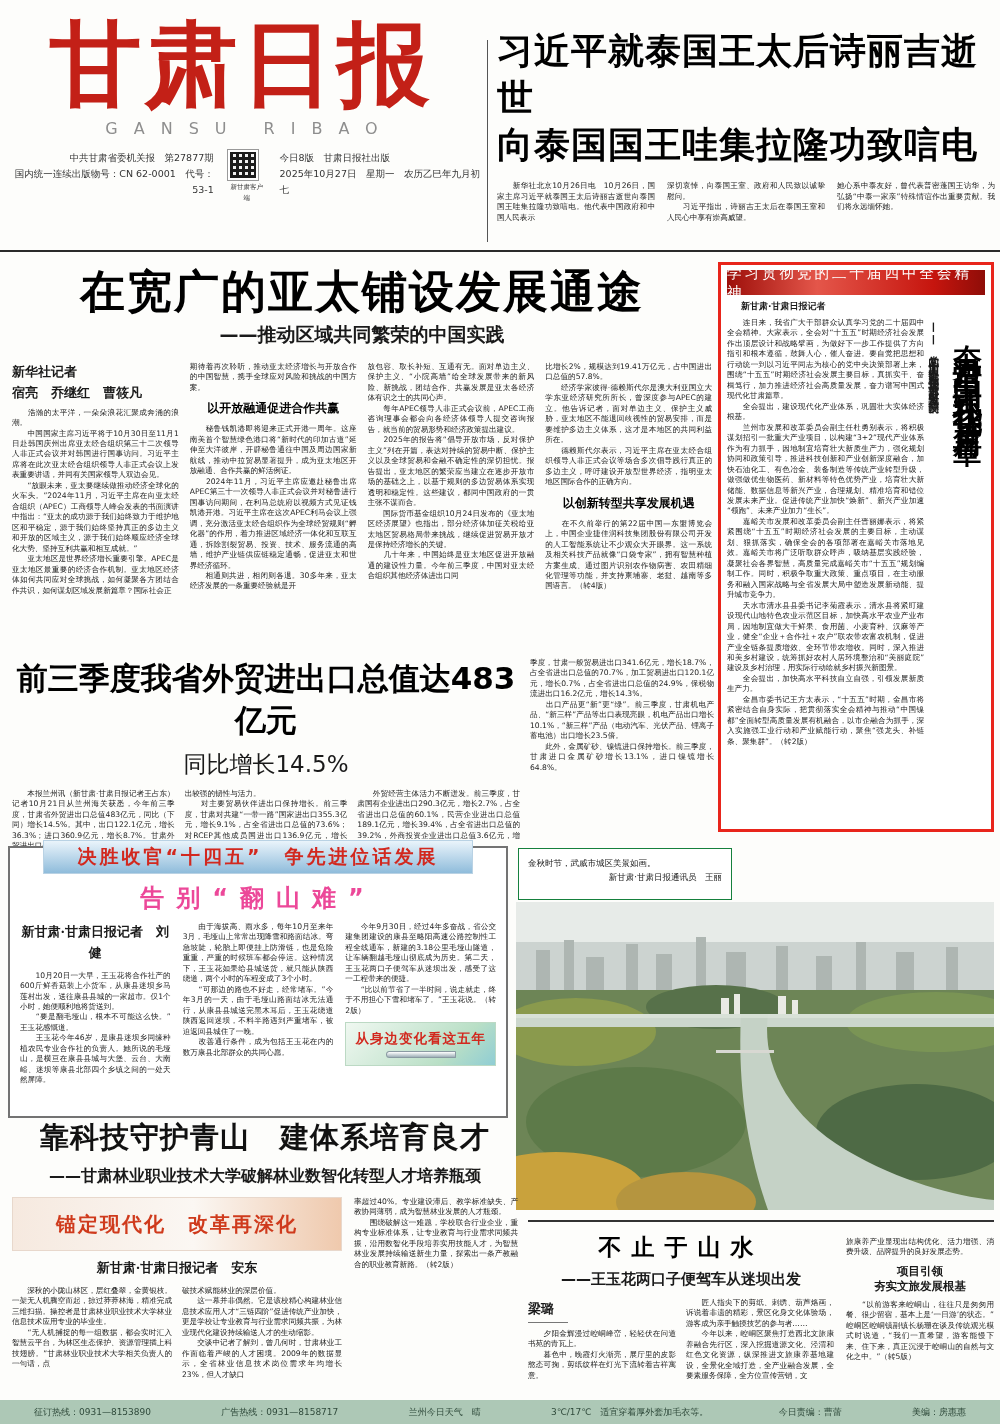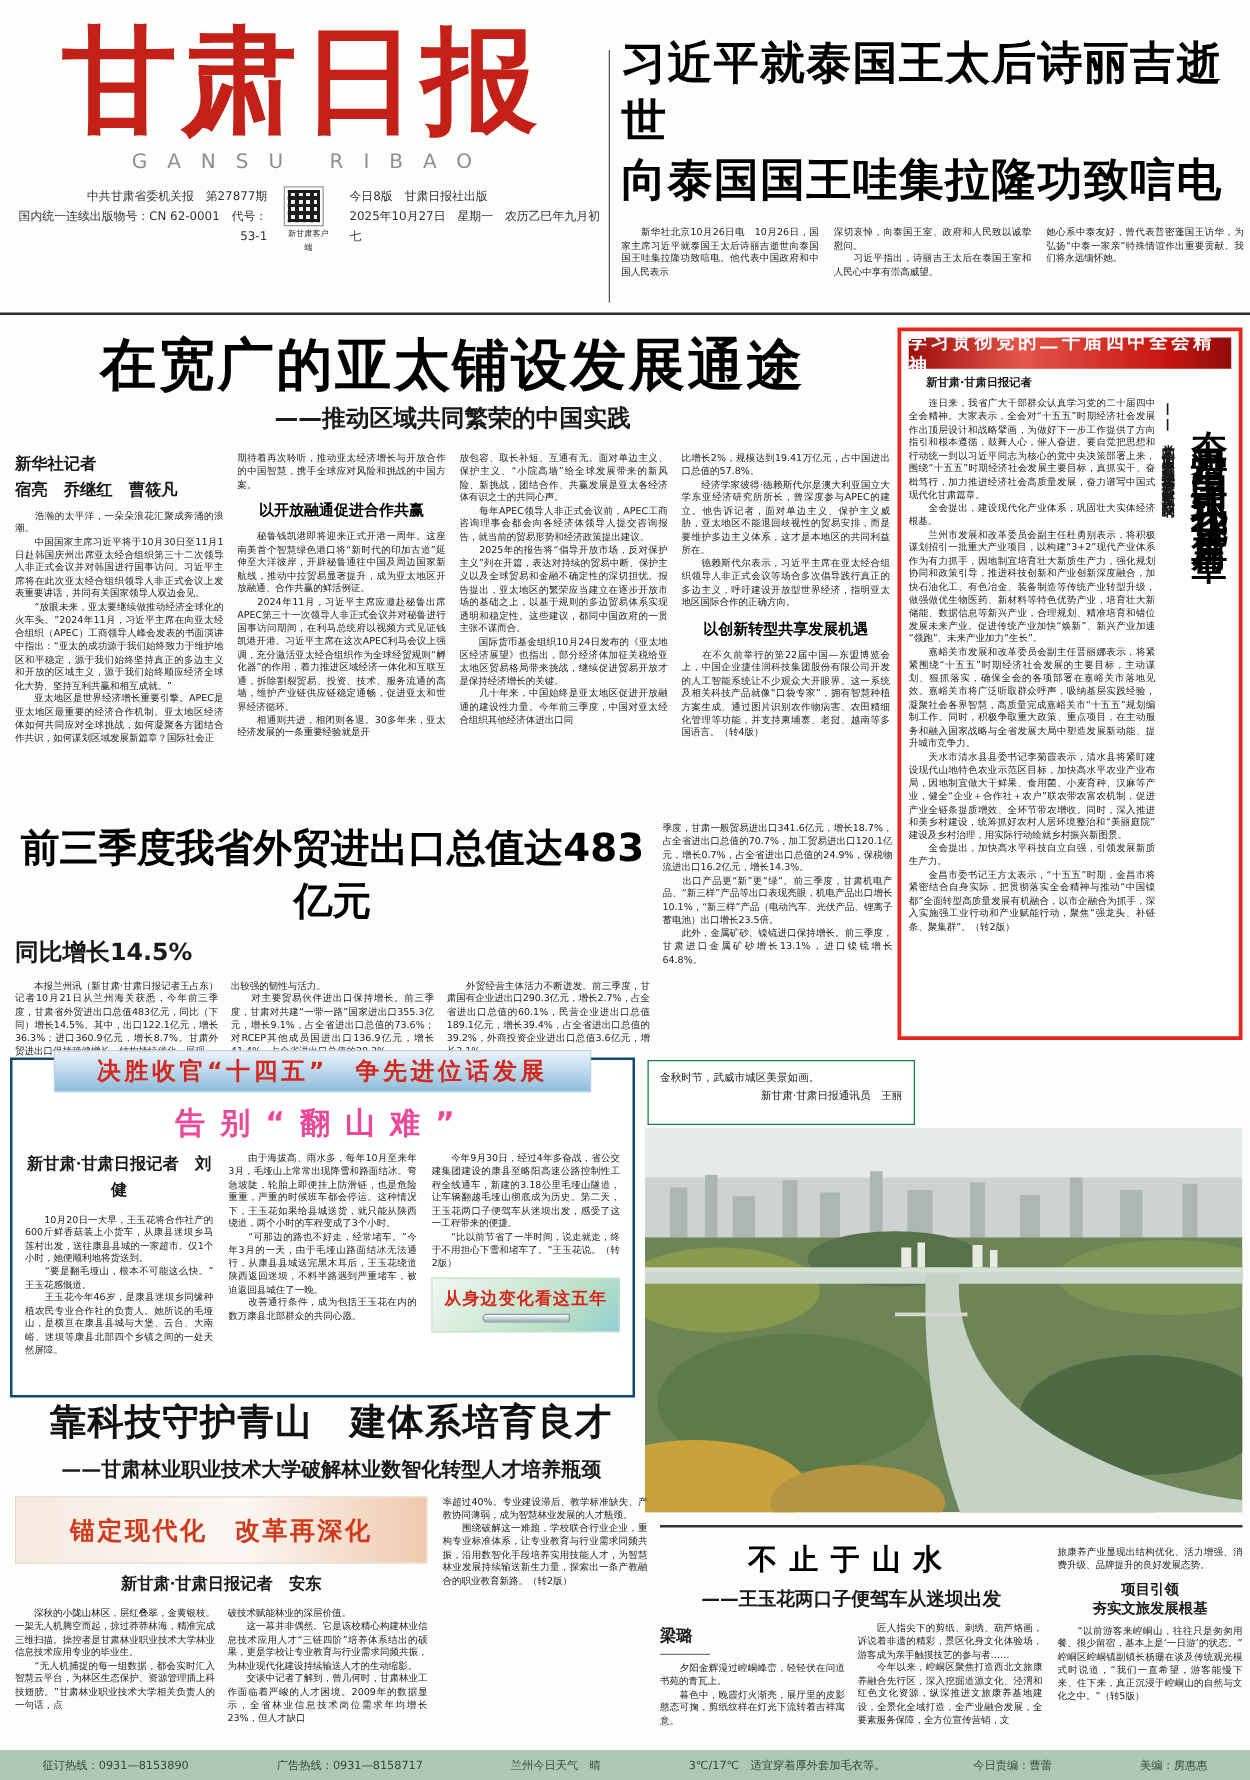--- a/index.html
+++ b/index.html
@@ -33,37 +33,37 @@
   
   .apec { left:12px; top:262px; width:700px; }
   .apec-h { font-size:45px; font-weight:900; text-align:center; letter-spacing:2px; color:#000;}
   .apec-sub { font-size:19px; font-weight:700; text-align:center; margin-top:0; }
   .apec-cols { margin-top:14px; gap:11px; height:264px; }
   .subhead { font-size:12px; font-weight:800; text-align:center; margin:7px 0; color:#000; white-space:pre-line;}
 
   
   .plenary { left:718px; top:262px; width:276px; height:570px; border:3px solid #e8251b; background:#fff; padding:5px 6px; overflow:hidden;}
   .pl-banner { height:25px; background:linear-gradient(90deg,#9d0f0a,#e4564a 35%,#c6150e 80%,#8f0d08);
-    color:#fff; font-size:14.5px; font-weight:700; letter-spacing:3px; display:flex; align-items:center; justify-content:center; margin-bottom:5px;}
+    color:#fff; font-size:14.5px; font-weight:400; letter-spacing:3px; display:flex; align-items:center; justify-content:center; margin-bottom:5px;}
   .pl-byline { font-size:9px; font-weight:700; margin:2px 0 5px 14px; }
   .pl-vblock { float:right; writing-mode:vertical-rl; height:452px; padding:4px 0 0 3px; }
   .pl-vh { font-size:29px; font-weight:900; letter-spacing:7px; line-height:1.2; color:#000;}
   .pl-vsub { font-size:10.5px; font-weight:700; letter-spacing:2px; margin-block-start:9px; }
   .pl-body { height:512px; overflow:hidden; }
 
   
   .trade { left:12px; top:658px; width:702px; display:flex; gap:10px; }
   .trade-left { width:508px; }
   .trade-h { font-size:31px; font-weight:900; text-align:center; color:#000; }
-  .trade-sub { font-size:19px; font-weight:700; margin:7px 0 9px; }
+  .trade-sub { font-size:23px; font-weight:400; text-align:center; margin:7px 0 9px; }
   .trade-cols { gap:10px; height:126px; }
   .trade-right { flex:1; height:176px; overflow:hidden; }
 
   
-  .mountain { left:8px; top:846px; width:500px; height:272px; border:2px solid #0c4a6e; padding:4px 10px 6px; background:#fff;}
+  .mountain { left:8px; top:846px; width:500px; height:272px; border:2px solid #737373; padding:4px 10px 6px; background:#fff;}
   .mt-banner { position:relative; top:-12px; width:430px; margin:0 auto; height:34px; border:1px solid #b9d2e4;
     background:linear-gradient(180deg,#eaf4fb,#8fbcdb); display:flex; align-items:center; justify-content:center;
     color:#d2281e; font-size:19px; font-weight:800; letter-spacing:3px;}
   .mt-h { font-size:24px; font-weight:900; text-align:center; letter-spacing:12px; margin:-4px 0 8px; color:#ec4899;}
   .mt-cols { gap:12px; height:182px; }
   .mt-byline { text-align:center; margin-bottom:7px; }
   .mt-green { margin-top:6px; height:44px; border:1px solid #bcd9c4; background:linear-gradient(135deg,#f0f8f1,#b9dfc6 70%,#8fcdd4);
     display:flex; flex-direction:column; align-items:center; justify-content:center; }
   .mt-green-t { color:#d2281e; font-size:13.5px; font-weight:800; letter-spacing:1px;}
   .train { width:70px; height:7px; margin-top:3px; border-radius:4px 1px 1px 4px; background:linear-gradient(180deg,#fff,#9fb0b8); border:1px solid #8a9aa2;}
@@ -278,21 +278,21 @@
     <div class="forest-h">靠科技守护青山　建体系培育良才</div>
     <div class="forest-sub">——甘肃林业职业技术大学破解林业数智化转型人才培养瓶颈</div>
     <div class="forest-row">
       <div class="forest-left">
         <div class="fr-banner">锚定现代化　改革再深化</div>
         <div class="byline-serif fr-byline">新甘肃·甘肃日报记者　安东</div>
         <div class="cols forest-cols">
           <div class="col bodytext">　　深秋的小陇山林区，层红叠翠，金黄银枝。一架无人机腾空而起，掠过莽莽林海，精准完成三维扫描。操控者是甘肃林业职业技术大学林业信息技术应用专业的毕业生。
 　　“无人机捕捉的每一组数据，都会实时汇入智慧云平台，为林区生态保护、资源管理插上科技翅膀。”甘肃林业职业技术大学相关负责人的一句话，点</div>
           <div class="col bodytext">破技术赋能林业的深层价值。
-　　这一幕并非偶然。它是该校精心构建林业信息技术应用人才“三链四阶”培养体系结出的硕果，更是学校让专业教育与行业需求同频共振，为林业现代化建设持续输送人才的生动缩影。
+　　这一幕并非偶然。它是该校精心构建林业信息技术应用人才“三链四阶”促进传统产业加快，更是学校让专业教育与行业需求同频共振，为林业现代化建设持续输送人才的生动缩影。
 　　交谈中记者了解到，曾几何时，甘肃林业工作面临着严峻的人才困境。2009年的数据显示，全省林业信息技术岗位需求年均增长23%，但人才缺口</div>
         </div>
       </div>
       <div class="forest-right bodytext">率超过40%。专业建设滞后、教学标准缺失、产教协同薄弱，成为智慧林业发展的人才瓶颈。
 　　围绕破解这一难题，学校联合行业企业，重构专业标准体系，让专业教育与行业需求同频共振，沿用数智化手段培养实用技能人才，为智慧林业发展持续输送新生力量，探索出一条产教融合的职业教育新路。（转2版）</div>
     </div>
   </div>
 
   <div class="abs kt">
     <div class="kt-main">

